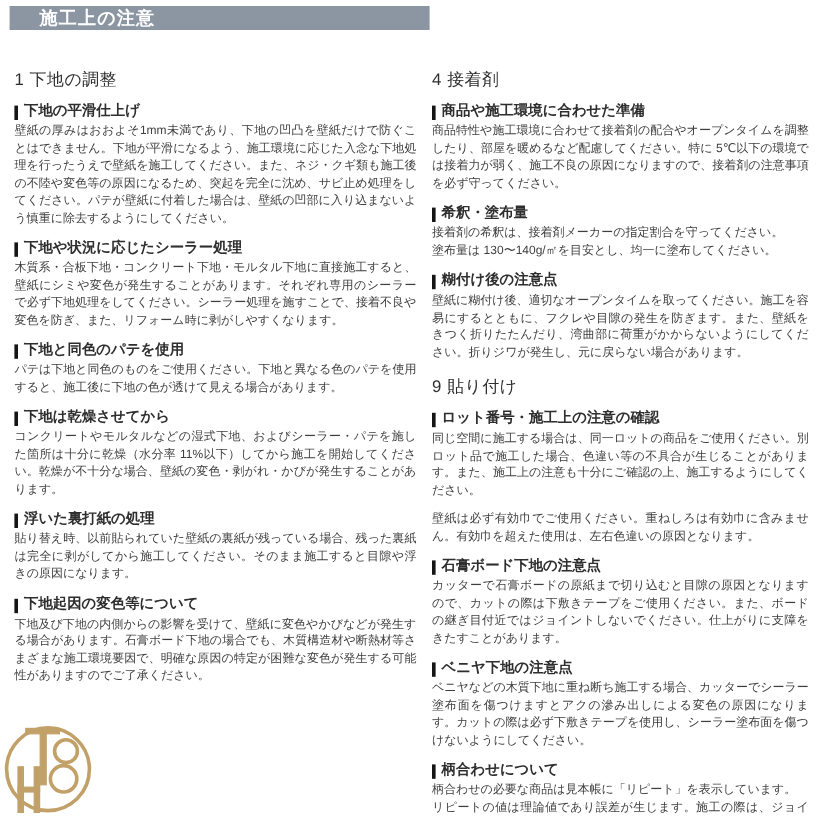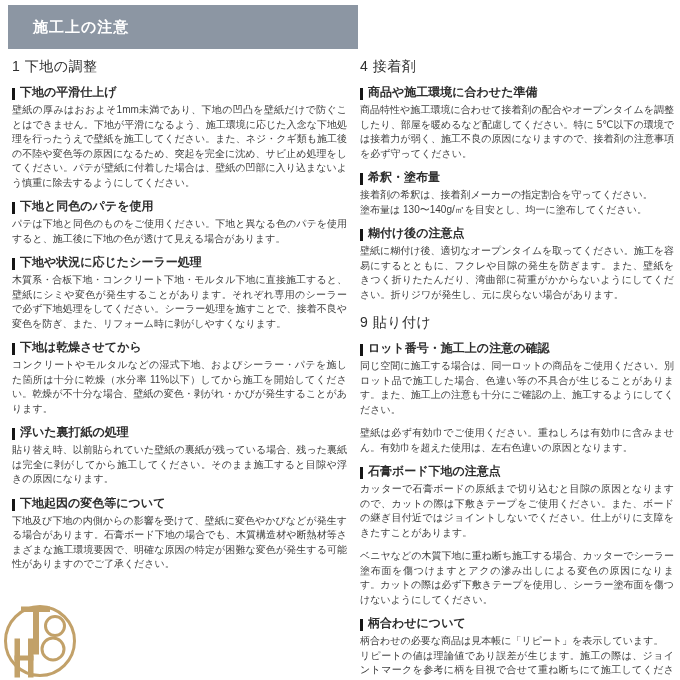--- a/index.html
+++ b/index.html
@@ -4,21 +4,21 @@
 <style>
   :root { --gold:#c2a169; --ink:#3e3e3e; --head:#2e2e2e; }
   * { margin:0; padding:0; box-sizing:border-box; }
   html,body { width:680px; height:680px; }
   body {
     position:relative; overflow:hidden; background:#ffffff;
     font-family:"Liberation Sans","DejaVu Sans",sans-serif;
     color:var(--ink);
   }
   .header-bar {
-    position:absolute; left:8px; top:5px; width:350px; height:44px;
+    position:absolute; left:8px; top:5px; width:350px; height:20px;
     background:#8c96a3; display:flex; align-items:center;
   }
   .header-title {
     color:#ffffff; font-weight:bold; font-size:15px;
     padding-left:25px; letter-spacing:1px;
   }
   .col { position:absolute; top:54px; }
   .col-left  { left:12px;  width:335px; }
   .col-right { left:360px; width:314px; }
   .sec-heading {
@@ -56,31 +56,31 @@
     <div class="subhead">
       <span class="bullet-bar"></span>
       <span>下地の平滑仕上げ</span>
     </div>
     <p class="body">壁紙の厚みはおおよそ1mm未満であり、下地の凹凸を壁紙だけで防ぐことはできません。下地が平滑になるよう、施工環境に応じた入念な下地処理を行ったうえで壁紙を施工してください。また、ネジ・クギ類も施工後の不陸や変色等の原因になるため、突起を完全に沈め、サビ止め処理をしてください。パテが壁紙に付着した場合は、壁紙の凹部に入り込まないよう慎重に除去するようにしてください。</p>
   </div>
 
   <div class="block">
     <div class="subhead">
       <span class="bullet-bar"></span>
-      <span>下地と同色のパテを使用</span>
+      <span>下地や状況に応じたシーラー処理</span>
     </div>
-    <p class="body">パテは下地と同色のものをご使用ください。下地と異なる色のパテを使用すると、施工後に下地の色が透けて見える場合があります。</p>
+    <p class="body">木質系・合板下地・コンクリート下地・モルタル下地に直接施工すると、壁紙にシミや変色が発生することがあります。それぞれ専用のシーラーで必ず下地処理をしてください。シーラー処理を施すことで、接着不良や変色を防ぎ、また、リフォーム時に剥がしやすくなります。</p>
   </div>
 
   <div class="block">
     <div class="subhead">
       <span class="bullet-bar"></span>
-      <span>下地や状況に応じたシーラー処理</span>
+      <span>下地と同色のパテを使用</span>
     </div>
-    <p class="body">木質系・合板下地・コンクリート下地・モルタル下地に直接施工すると、壁紙にシミや変色が発生することがあります。それぞれ専用のシーラーで必ず下地処理をしてください。シーラー処理を施すことで、接着不良や変色を防ぎ、また、リフォーム時に剥がしやすくなります。</p>
+    <p class="body">パテは下地と同色のものをご使用ください。下地と異なる色のパテを使用すると、施工後に下地の色が透けて見える場合があります。</p>
   </div>
 
   <div class="block">
     <div class="subhead">
       <span class="bullet-bar"></span>
       <span>下地は乾燥させてから</span>
     </div>
     <p class="body">コンクリートやモルタルなどの湿式下地、およびシーラー・パテを施した箇所は十分に乾燥（水分率 11%以下）してから施工を開始してください。乾燥が不十分な場合、壁紙の変色・剥がれ・かびが発生することがあります。</p>
   </div>
 
@@ -145,20 +145,24 @@
 
   <div class="block">
     <div class="subhead">
       <span class="bullet-bar"></span>
       <span>石膏ボード下地の注意点</span>
     </div>
     <p class="body">カッターで石膏ボードの原紙まで切り込むと目隙の原因となりますので、カットの際は下敷きテープをご使用ください。また、ボードの継ぎ目付近ではジョイントしないでください。仕上がりに支障をきたすことがあります。</p>
   </div>
 
   <div class="block">
+    <div class="subhead">
+      <span class="bullet-bar"></span>
+      <span>ベニヤ下地の注意点</span>
+    </div>
     <p class="body">ベニヤなどの木質下地に重ね断ち施工する場合、カッターでシーラー塗布面を傷つけますとアクの滲み出しによる変色の原因になります。カットの際は必ず下敷きテープを使用し、シーラー塗布面を傷つけないようにしてください。</p>
   </div>
 
   <div class="block">
     <div class="subhead">
       <span class="bullet-bar"></span>
       <span>柄合わせについて</span>
     </div>
     <p class="body">柄合わせの必要な商品は見本帳に「リピート」を表示しています。
 リピートの値は理論値であり誤差が生じます。施工の際は、ジョイントマークを参考に柄を目視で合せて重ね断ちにて施工してください。</p>

